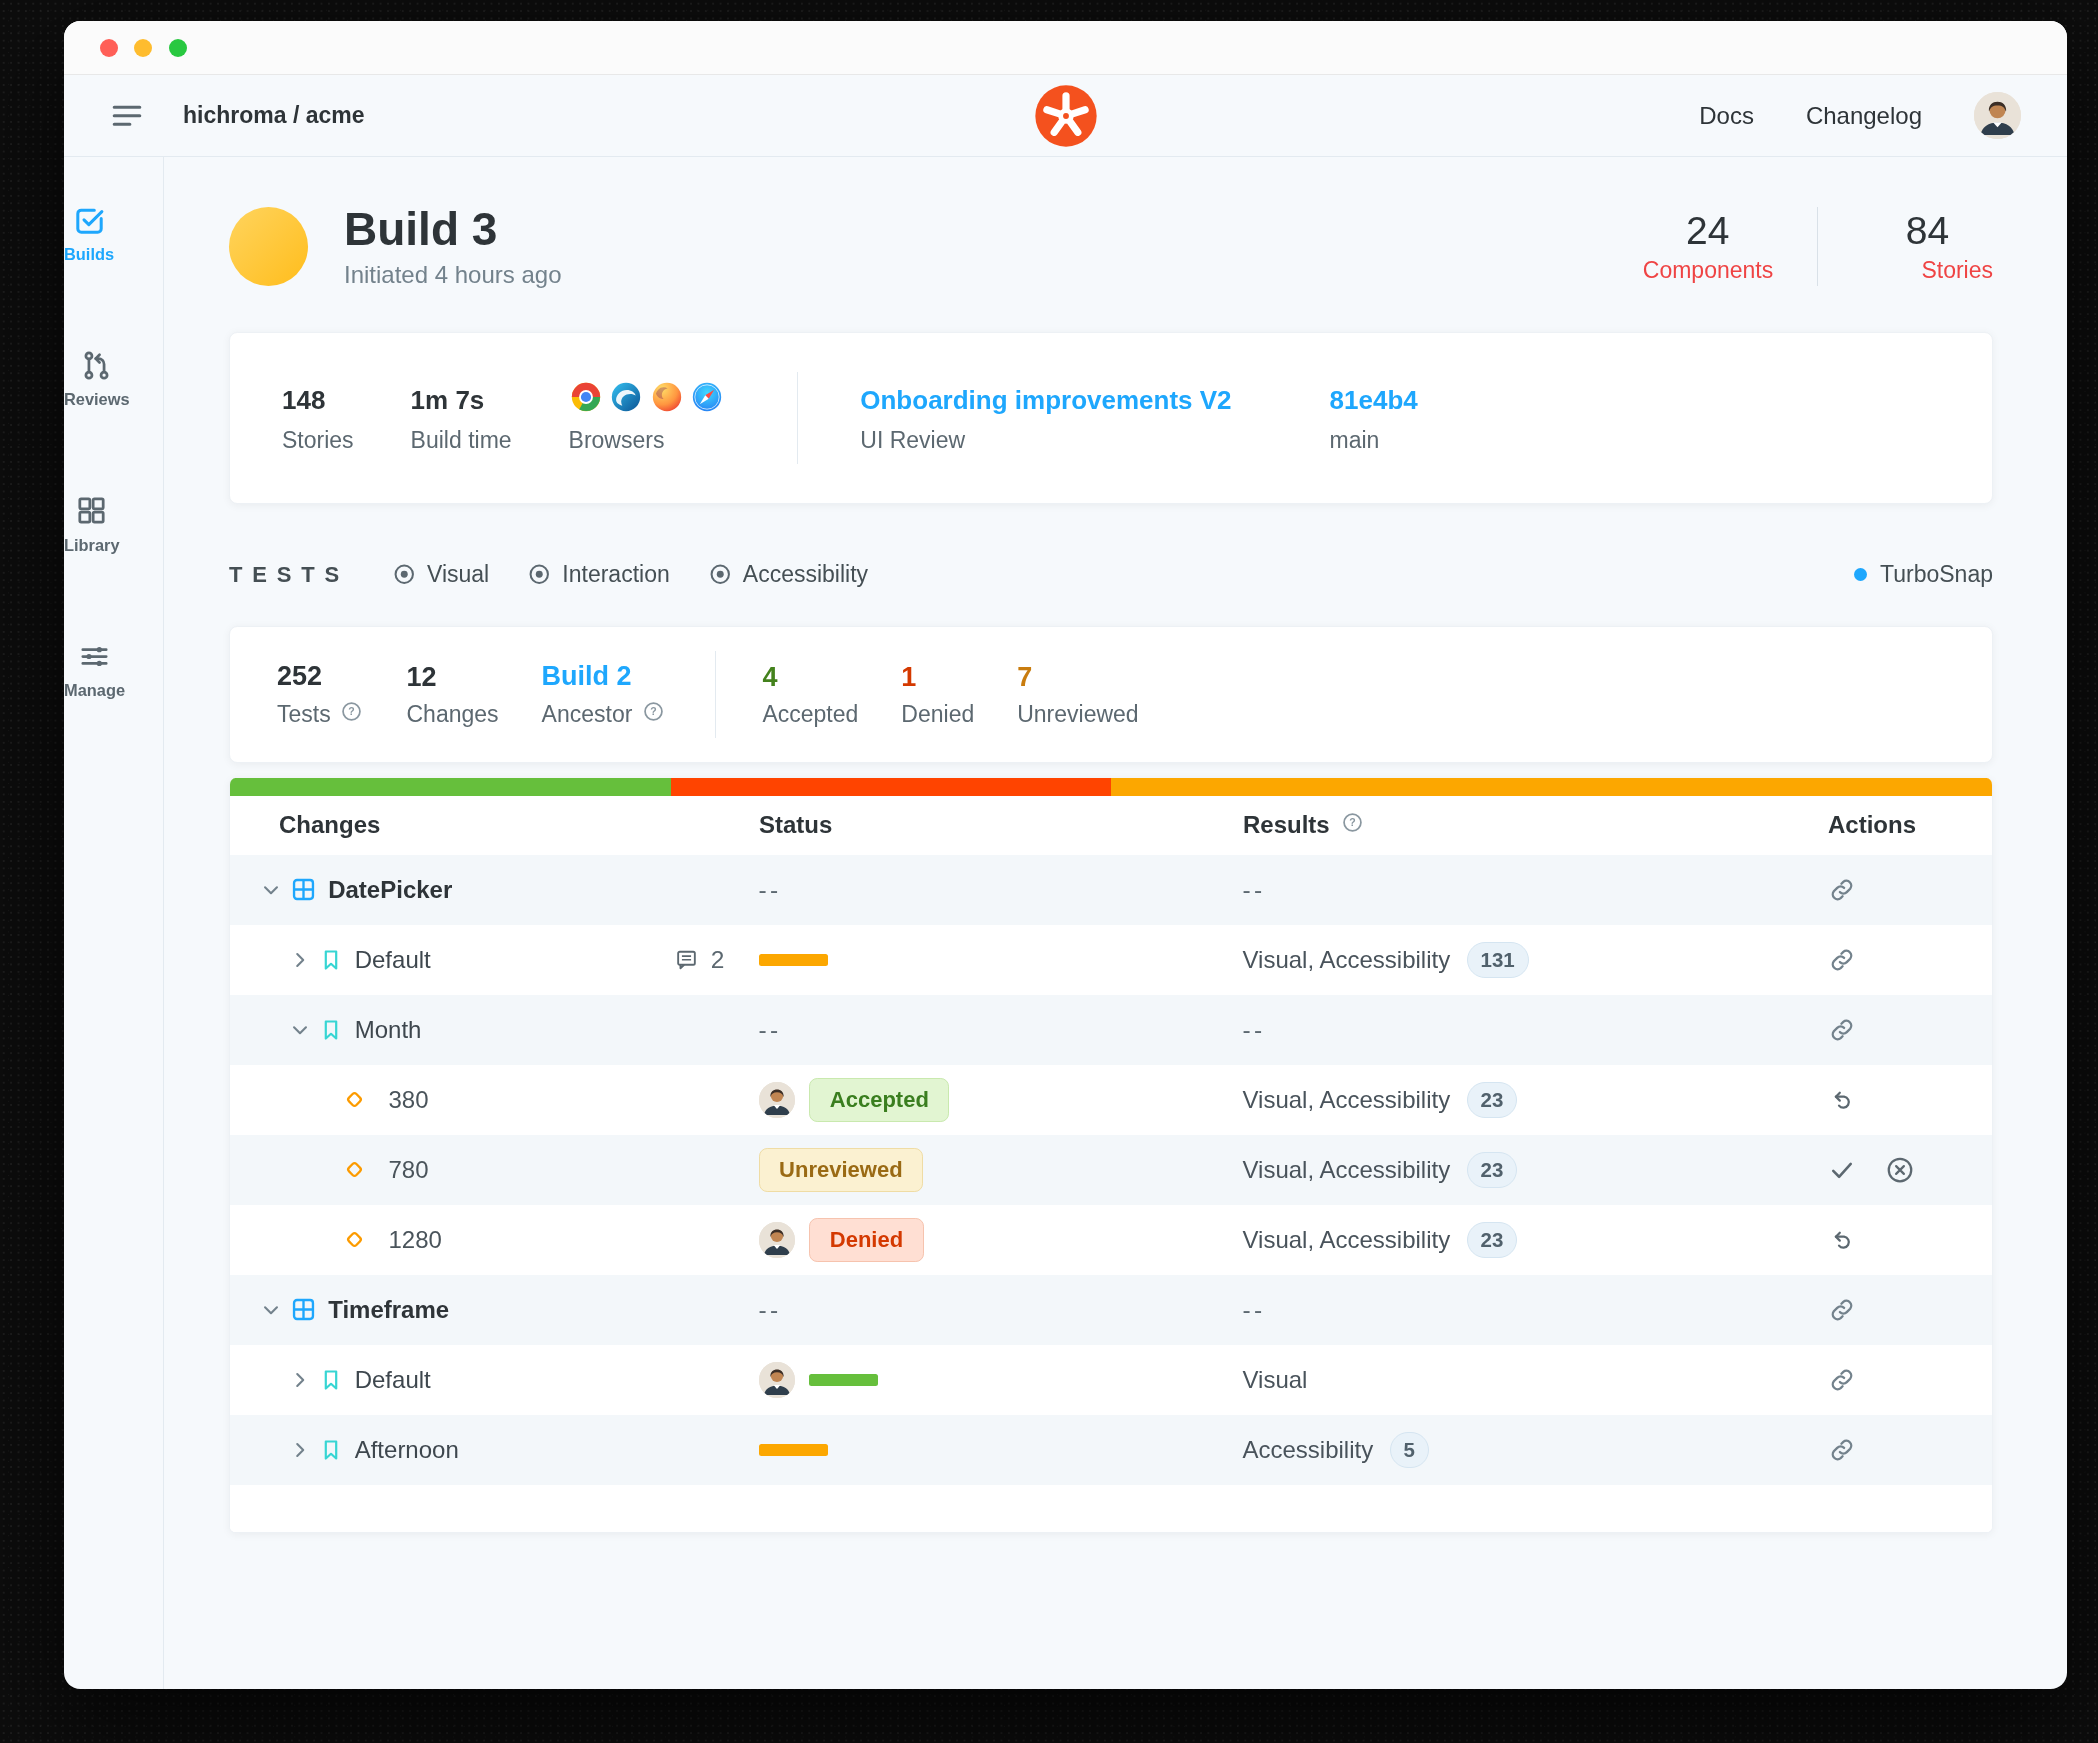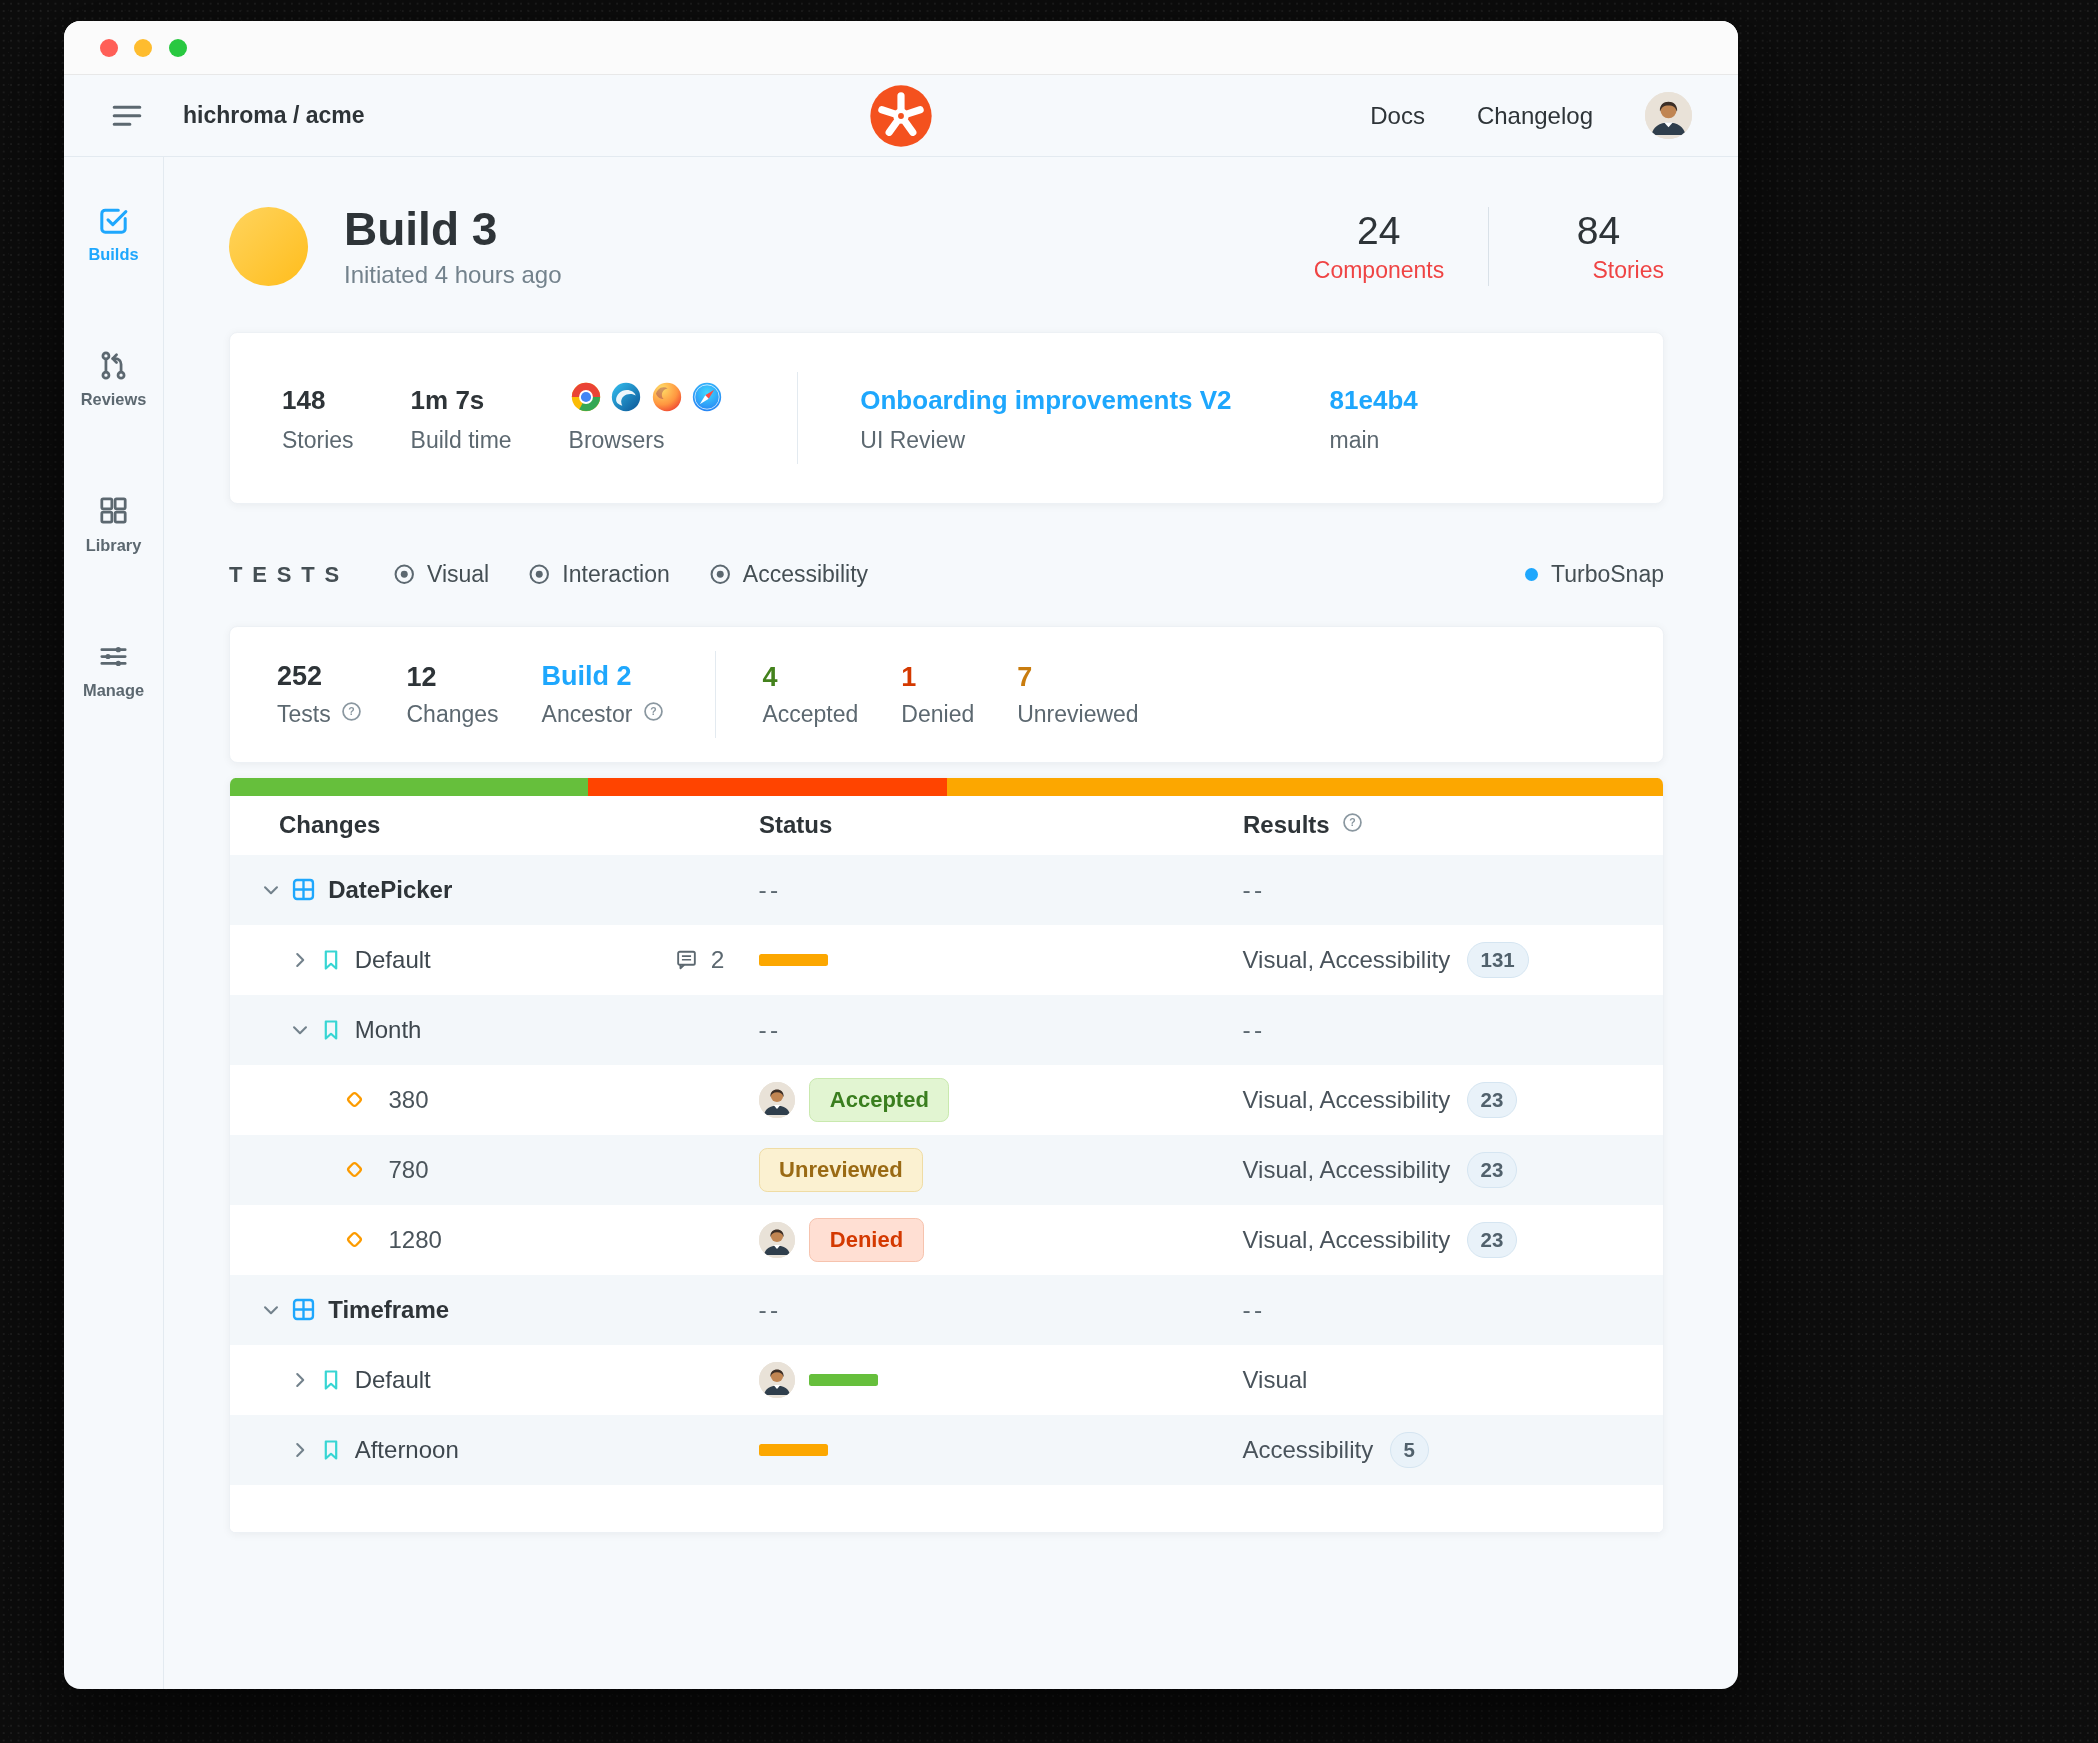--- a/index.html
+++ b/index.html
@@ -8,21 +8,21 @@
     font-family:"Liberation Sans","DejaVu Sans",sans-serif;
     background:#0D0D0D;
     background-image:
       radial-gradient(rgba(255,255,255,.07) 1px, transparent 1px),
       radial-gradient(rgba(255,255,255,.05) 0.8px, transparent 0.8px);
     background-size:7.4px 7.4px, 10.6px 10.6px;
     background-position:0 0, 3.3px 4.9px;
     position:relative; overflow:hidden;
   }
   .window {
-    position:absolute; left:64px; top:21px; width:1674px; height:1668px;
+    position:absolute; left:64px; top:21px; width:2003px; height:1668px;
     background:#F6F9FC; border-radius:16.4px; overflow:hidden;
     box-shadow:0 33px 98px rgba(0,0,0,.75);
     display:flex; flex-direction:column;
   }
   
   .titlebar { height:54px; background:#FBFBFB; border-bottom:0.8px solid #E8E8E8;
     display:flex; align-items:center; padding-left:36px; gap:16.4px; flex:none; }
   .tl { width:18px; height:18px; border-radius:50%; }
   .tl.red{ background:#FF5F57; } .tl.yellow{ background:#FEBC2E; } .tl.green{ background:#28C840; }
   
@@ -30,21 +30,21 @@
     display:flex; align-items:center; padding:0 46px; position:relative; flex:none; }
   .menu-btn { display:flex; margin-right:39px; cursor:pointer; }
   .org { font-size:23px; font-weight:700; color:#2E3438; }
   .logo { position:absolute; left:50%; top:50%; transform:translate(-50%,-50%); display:flex; }
   .hdr-right { margin-left:auto; display:flex; align-items:center; gap:52px; }
   .nav-link { font-size:24px; font-weight:400; color:#2E3438; cursor:pointer; }
   .hdr-avatar { width:47px; height:47px; border-radius:50%; overflow:hidden; background:#E9E2D8; }
   
   .bodyrow { flex:1; display:flex; min-height:0; }
   .sidebar { width:100px; border-right:0.8px solid #E3EAF0; padding-top:47px;
-    display:flex; flex-direction:column; align-items:center; gap:85px; flex:none; }
+    display:flex; flex-direction:column; align-items:flex-start; gap:85px; flex:none; }
   .side-item { display:flex; flex-direction:column; align-items:center; gap:8.2px;
     color:#5C6870; font-size:16.4px; font-weight:700; cursor:pointer; }
   .side-item.active { color:#1EA7FD; }
   .main { flex:1; padding:47px 74px 0 65px; overflow:hidden; }
   
   .build-head { display:flex; align-items:center; margin-bottom:43px; }
   .build-dot { width:79px; height:79px; border-radius:50%;
     background:linear-gradient(135deg,#FFD45E,#FFBD1C); margin-right:36px; flex:none; }
   .build-title { font-size:46px; font-weight:700; color:#2E3438; line-height:1.1; }
   .build-sub { font-size:24px; color:#73828C; margin-top:6.5px; }

